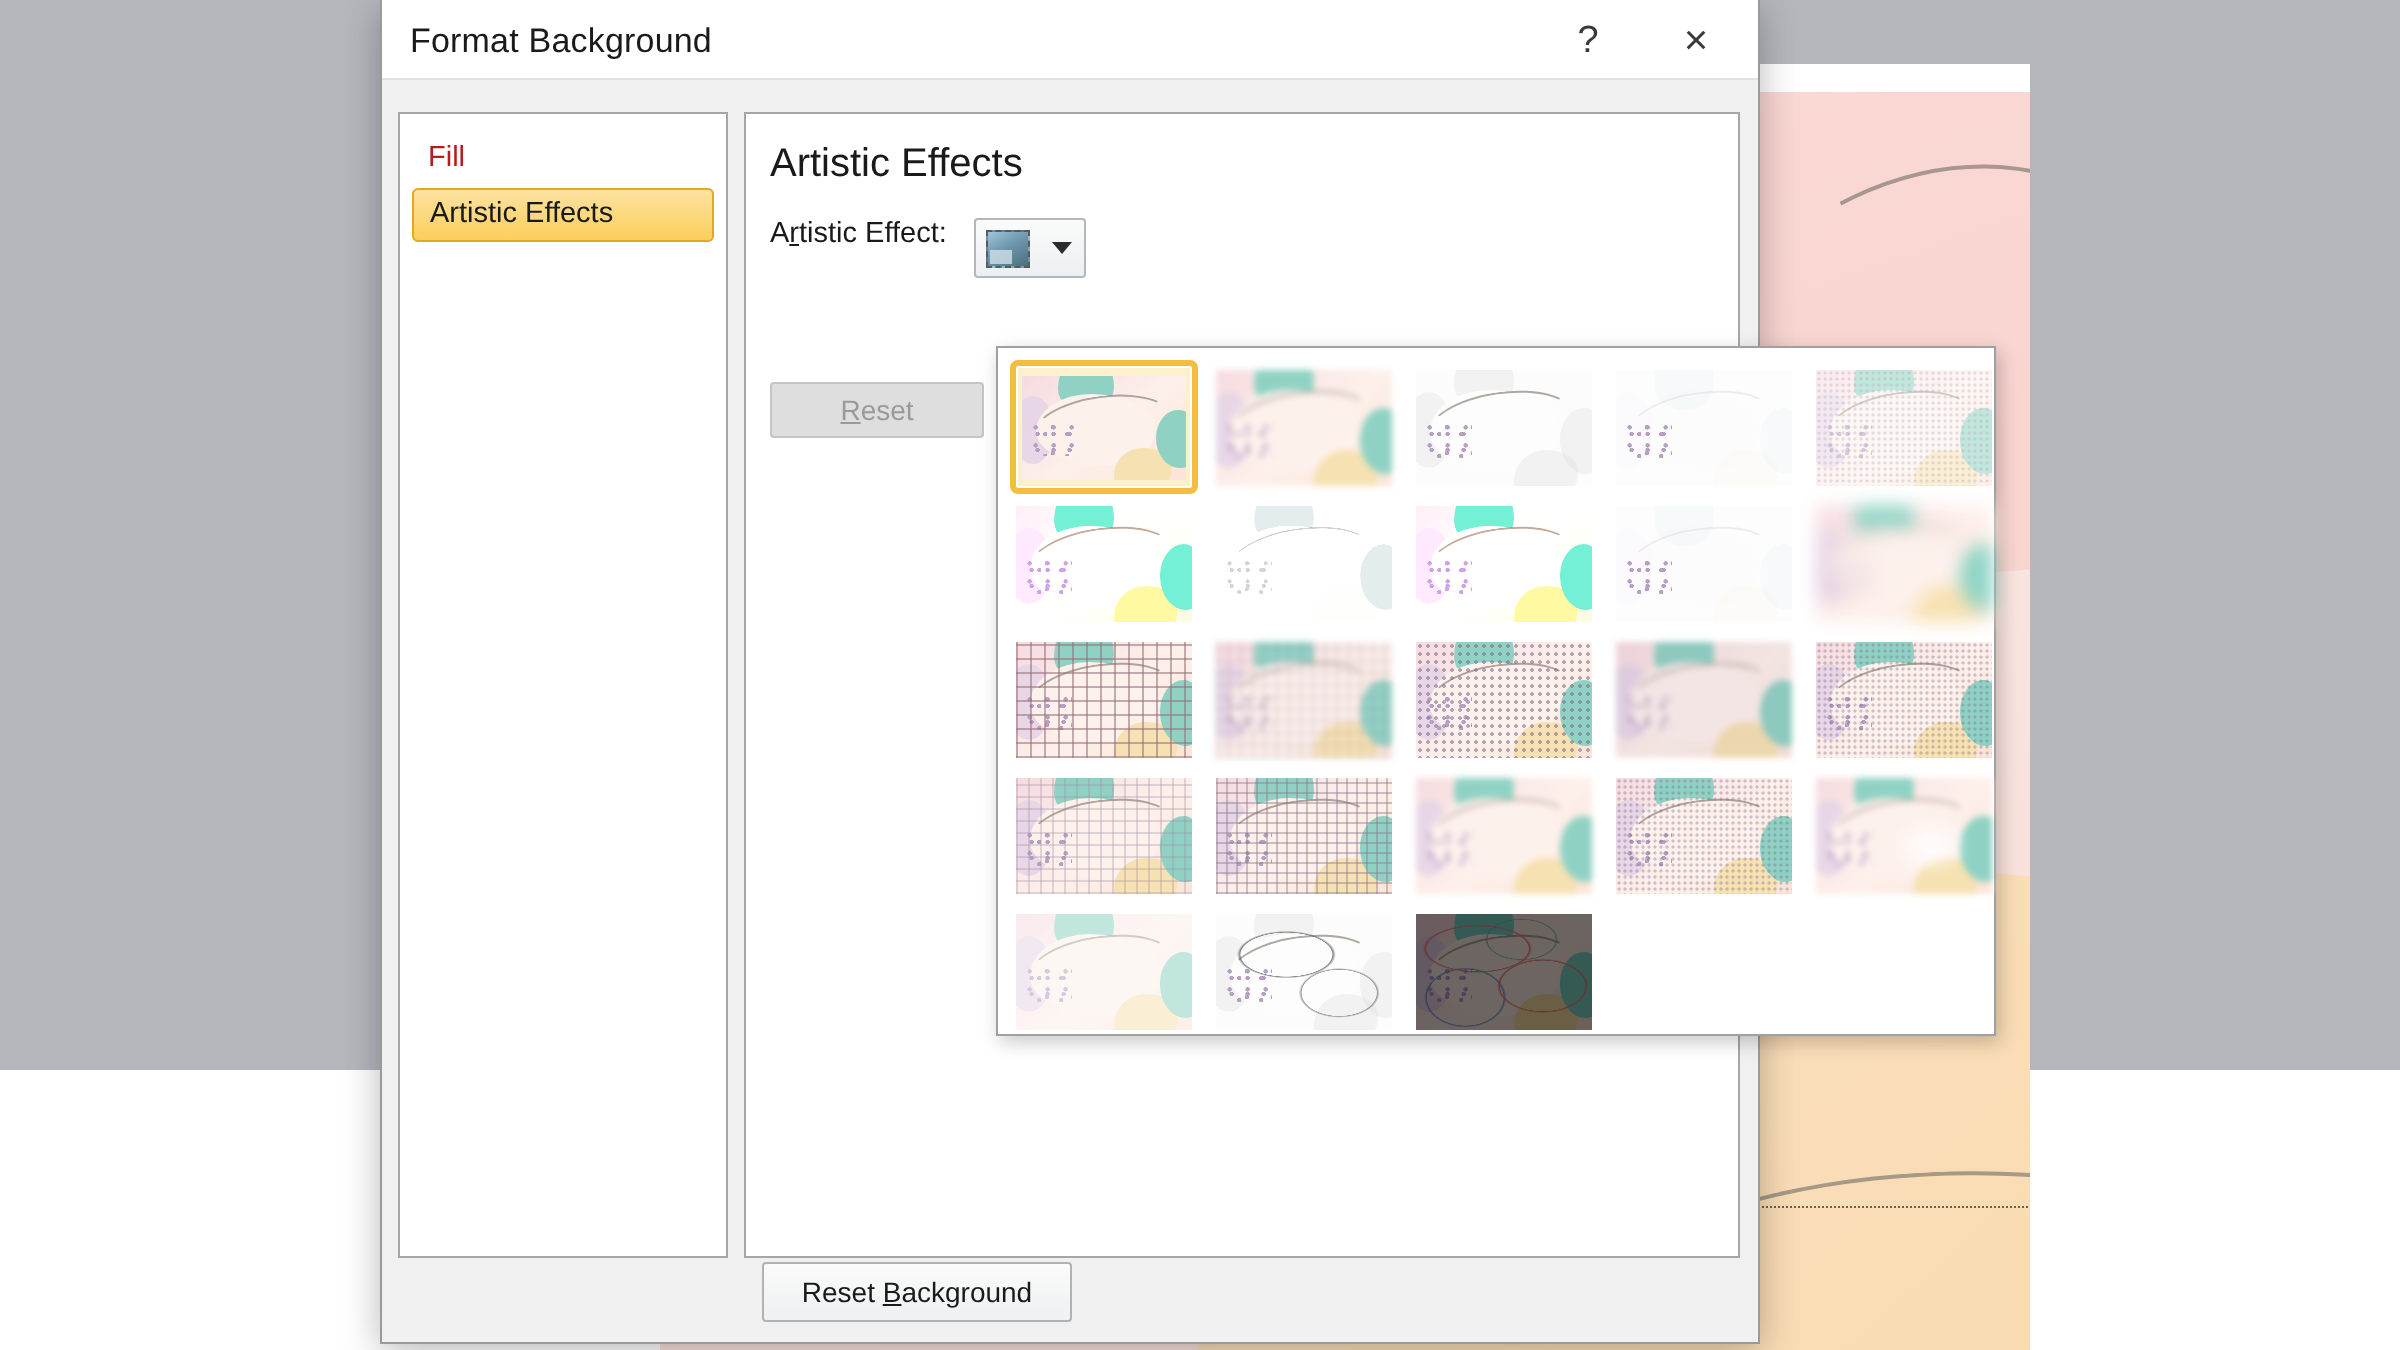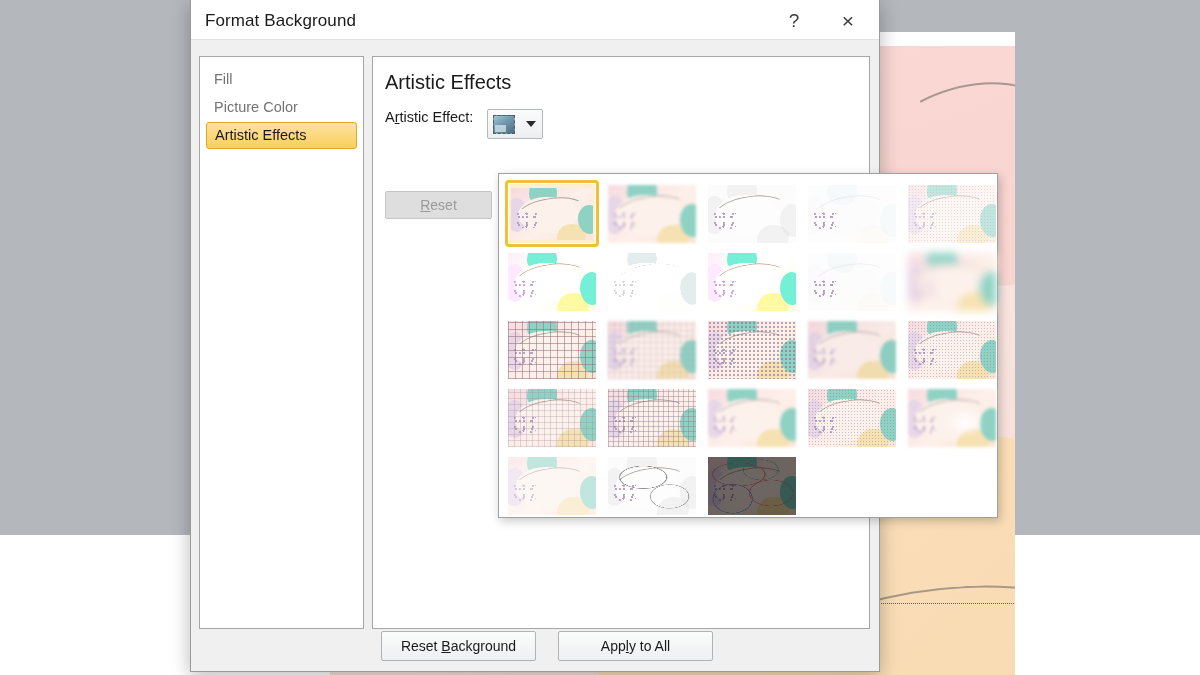--- a/index.html
+++ b/index.html
@@ -181,21 +181,21 @@
     background: #ffffff;
     border: 1px solid #a6a6a6;
     padding-top: 8px;
   }
   .category-item {
     height: 27px;
     line-height: 27px;
     margin: 1px 6px;
     padding: 0 8px;
     font-size: 14.5px;
-    color: #737373;
+    color: #b91c1c;
     border-radius: 3px;
     cursor: default;
     white-space: nowrap;
   }
   .category-item.selected {
     background: linear-gradient(#fde2a0, #fbcf5d);
     border: 1px solid #e3a91d;
     line-height: 25px;
     color: #1a1a1a;
   }
@@ -503,21 +503,20 @@
     <div id="dialog-titlebar">
       <div id="dialog-title">Format Background</div>
       <button class="title-btn" id="help-button">?</button>
       <button class="title-btn" id="close-button">×</button>
     </div>
 
     <div id="dialog-body">
 
       <div id="category-list">
           <div class="category-item">Fill</div>
-          <div class="category-item">Picture Color</div>
           <div class="category-item selected">Artistic Effects</div>
         </div>
 
       <div id="content-pane">
         <div id="pane-heading">Artistic Effects</div>
 
         <div id="effect-row">
           <label id="effect-label"><span>A</span><span class="accel">r</span><span>tistic Effect:</span></label>
           <div id="effect-dropdown-button">
             <span id="effect-thumb-icon"></span>
@@ -804,18 +803,17 @@
                 <div class="t-teal-b"></div>
                 <div class="t-line"></div>
                 <div class="t-speck"></div>
               </div>
             </div>
           </div>
       </div>
 
       <div id="dialog-footer">
           <button class="footer-button"><span>Reset </span><span class="accel">B</span><span>ackground</span></button>
-          <button class="footer-button"><span>App</span><span class="accel">l</span><span>y to All</span></button>
         </div>
 
     </div>
   </div>
 </div>
 
 </body></html>

